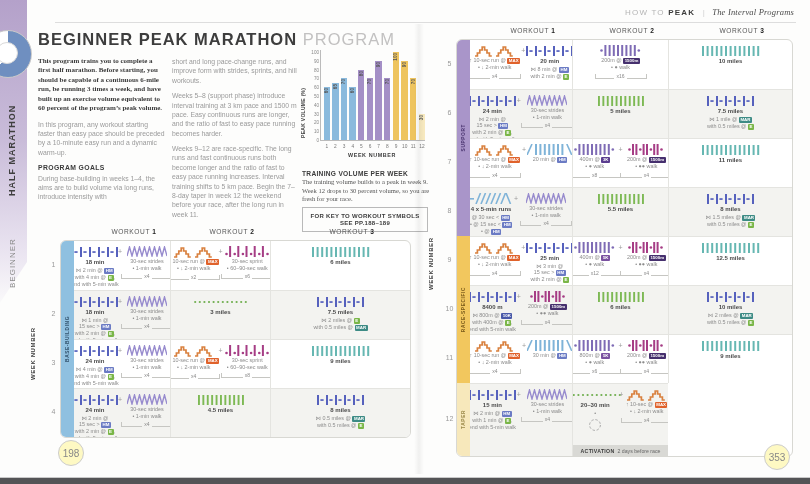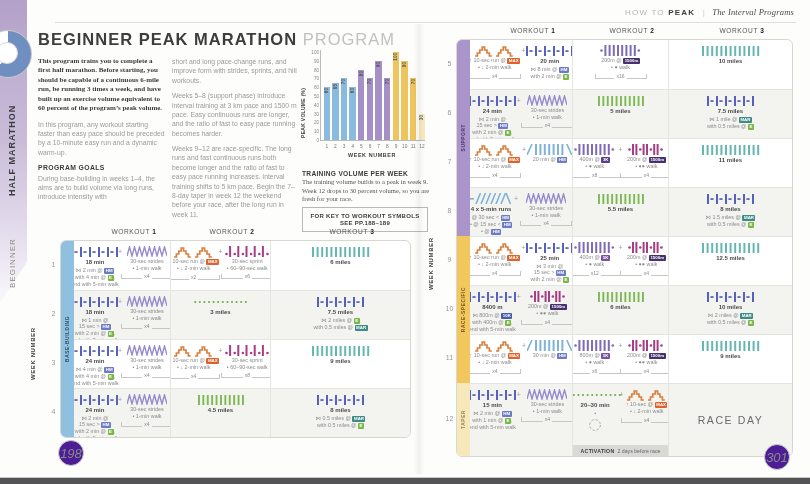--- a/index.html
+++ b/index.html
@@ -77,21 +77,21 @@
   .reps .ln{flex:1;height:4px;border-bottom:1px solid #c6c6c2;}
   .reps .ln.l{border-left:1px solid #c6c6c2;} .reps .ln.r{border-right:1px solid #c6c6c2;}
   .cell-foot{height:11px;background:#d9d9d5;display:flex;align-items:center;justify-content:center;gap:3px;
              font-size:5.2px;color:#666;}
   .cell-foot b{color:#3d3d3d;letter-spacing:.3px;}
   .raceday{background:#f9edc8;display:flex;align-items:center;justify-content:center;
            font-size:10.5px;letter-spacing:1.6px;color:#6b6b6b;}
   .weekaxis{position:absolute;font-size:6px;font-weight:bold;color:#3d3d3d;letter-spacing:.6px;}
   
   .pageno{position:absolute;width:24px;height:24px;border:1px solid #ccc;border-radius:50%;
-          display:flex;align-items:center;justify-content:center;font-size:13px;color:#888;background:#4c1d95;font-style:italic;}
+          display:flex;align-items:center;justify-content:center;font-size:10px;color:#888;background:#fef9c3;}
   .gutter{position:absolute;left:414px;top:24px;bottom:10px;width:10px;
           background:linear-gradient(90deg,rgba(0,0,0,0) 0%,rgba(0,0,0,.05) 50%,rgba(0,0,0,0) 100%);}
   .edge-line{position:absolute;left:0;right:0;bottom:6px;height:1px;background:#c9c9c9;}
   .edge-dark{position:absolute;left:0;right:0;bottom:0;height:6px;background:#545456;}
 </style>
 </head>
 <body>
 
 <div class="hdr">
   <span>HOW TO</span>
@@ -1422,23 +1422,22 @@
                 <span>x4</span>
                 <span class="ln r"></span>
               </div>
             </div>
           </div>
           <div class="cell-foot">
             <b>ACTIVATION</b>
             <span>2 days before race</span>
           </div>
         </div>
-        <div class="cell bl bt shaded raceday">RACE DAY</div>
       </div>
     </div>
   </div>
 
 <div class="pageno" style="left:58px;top:440px;">198</div>
-<div class="pageno" style="left:764px;top:444px;">301</div>
+<div class="pageno" style="left:764px;top:444px;">353</div>
 
 <div class="gutter"></div>
 <div class="edge-line"></div>
 <div class="edge-dark"></div>
 
 </body></html>

